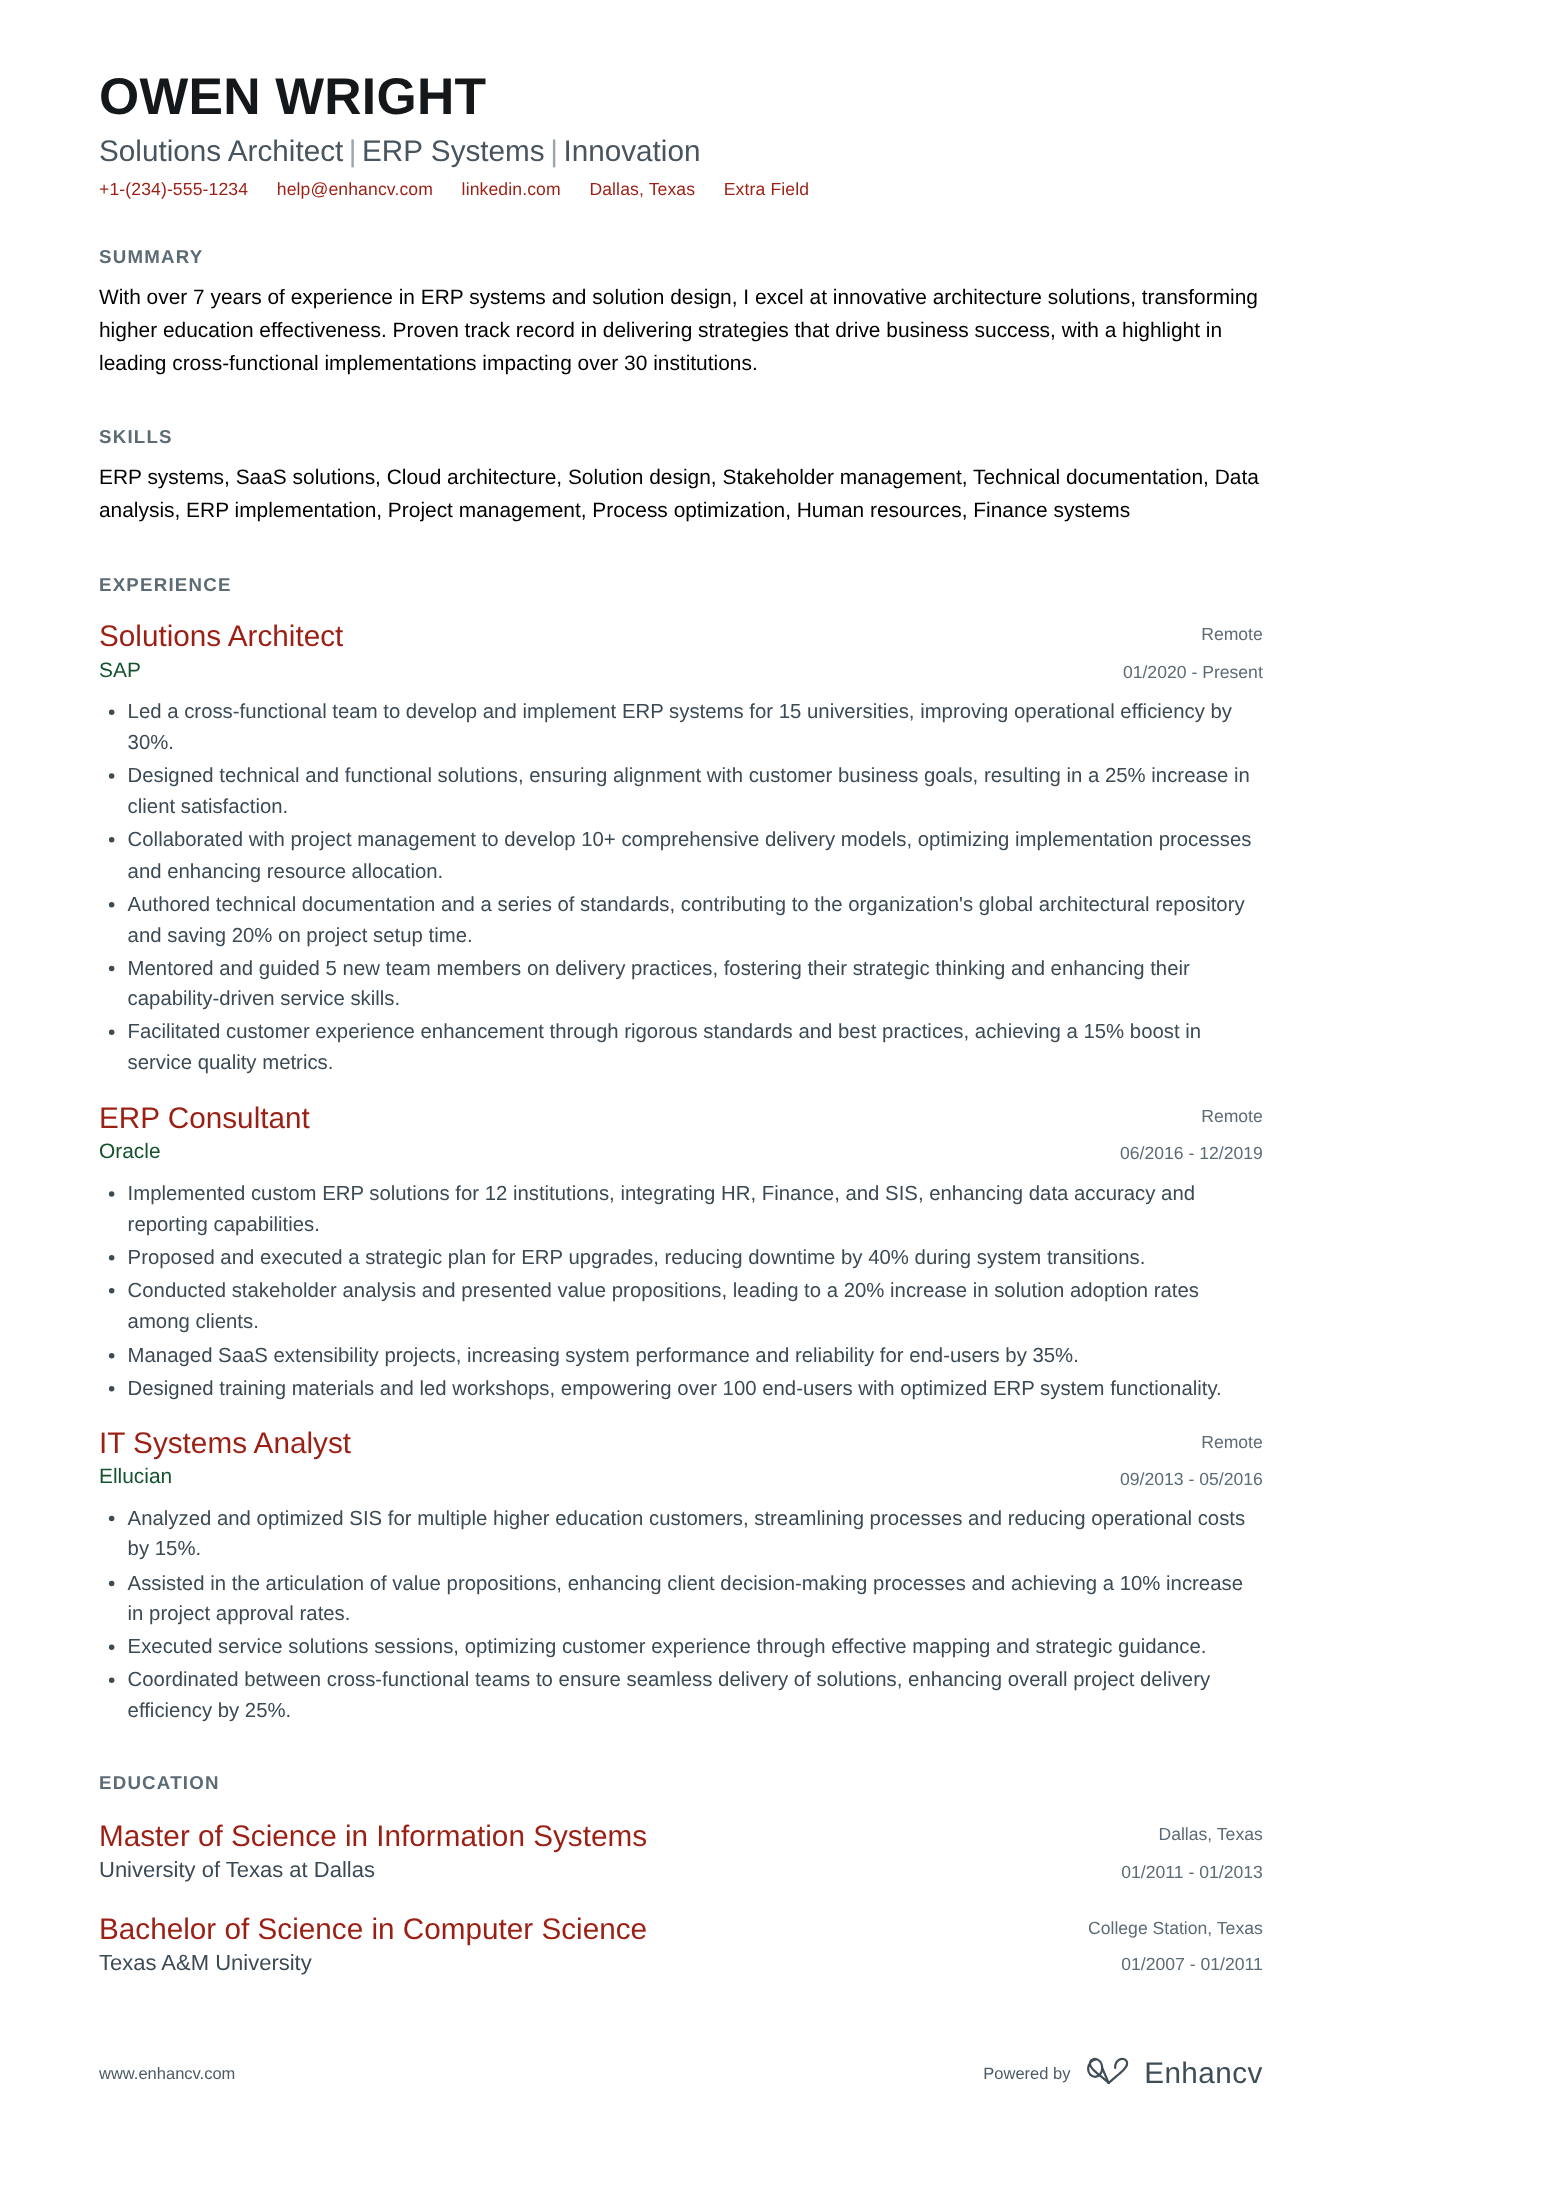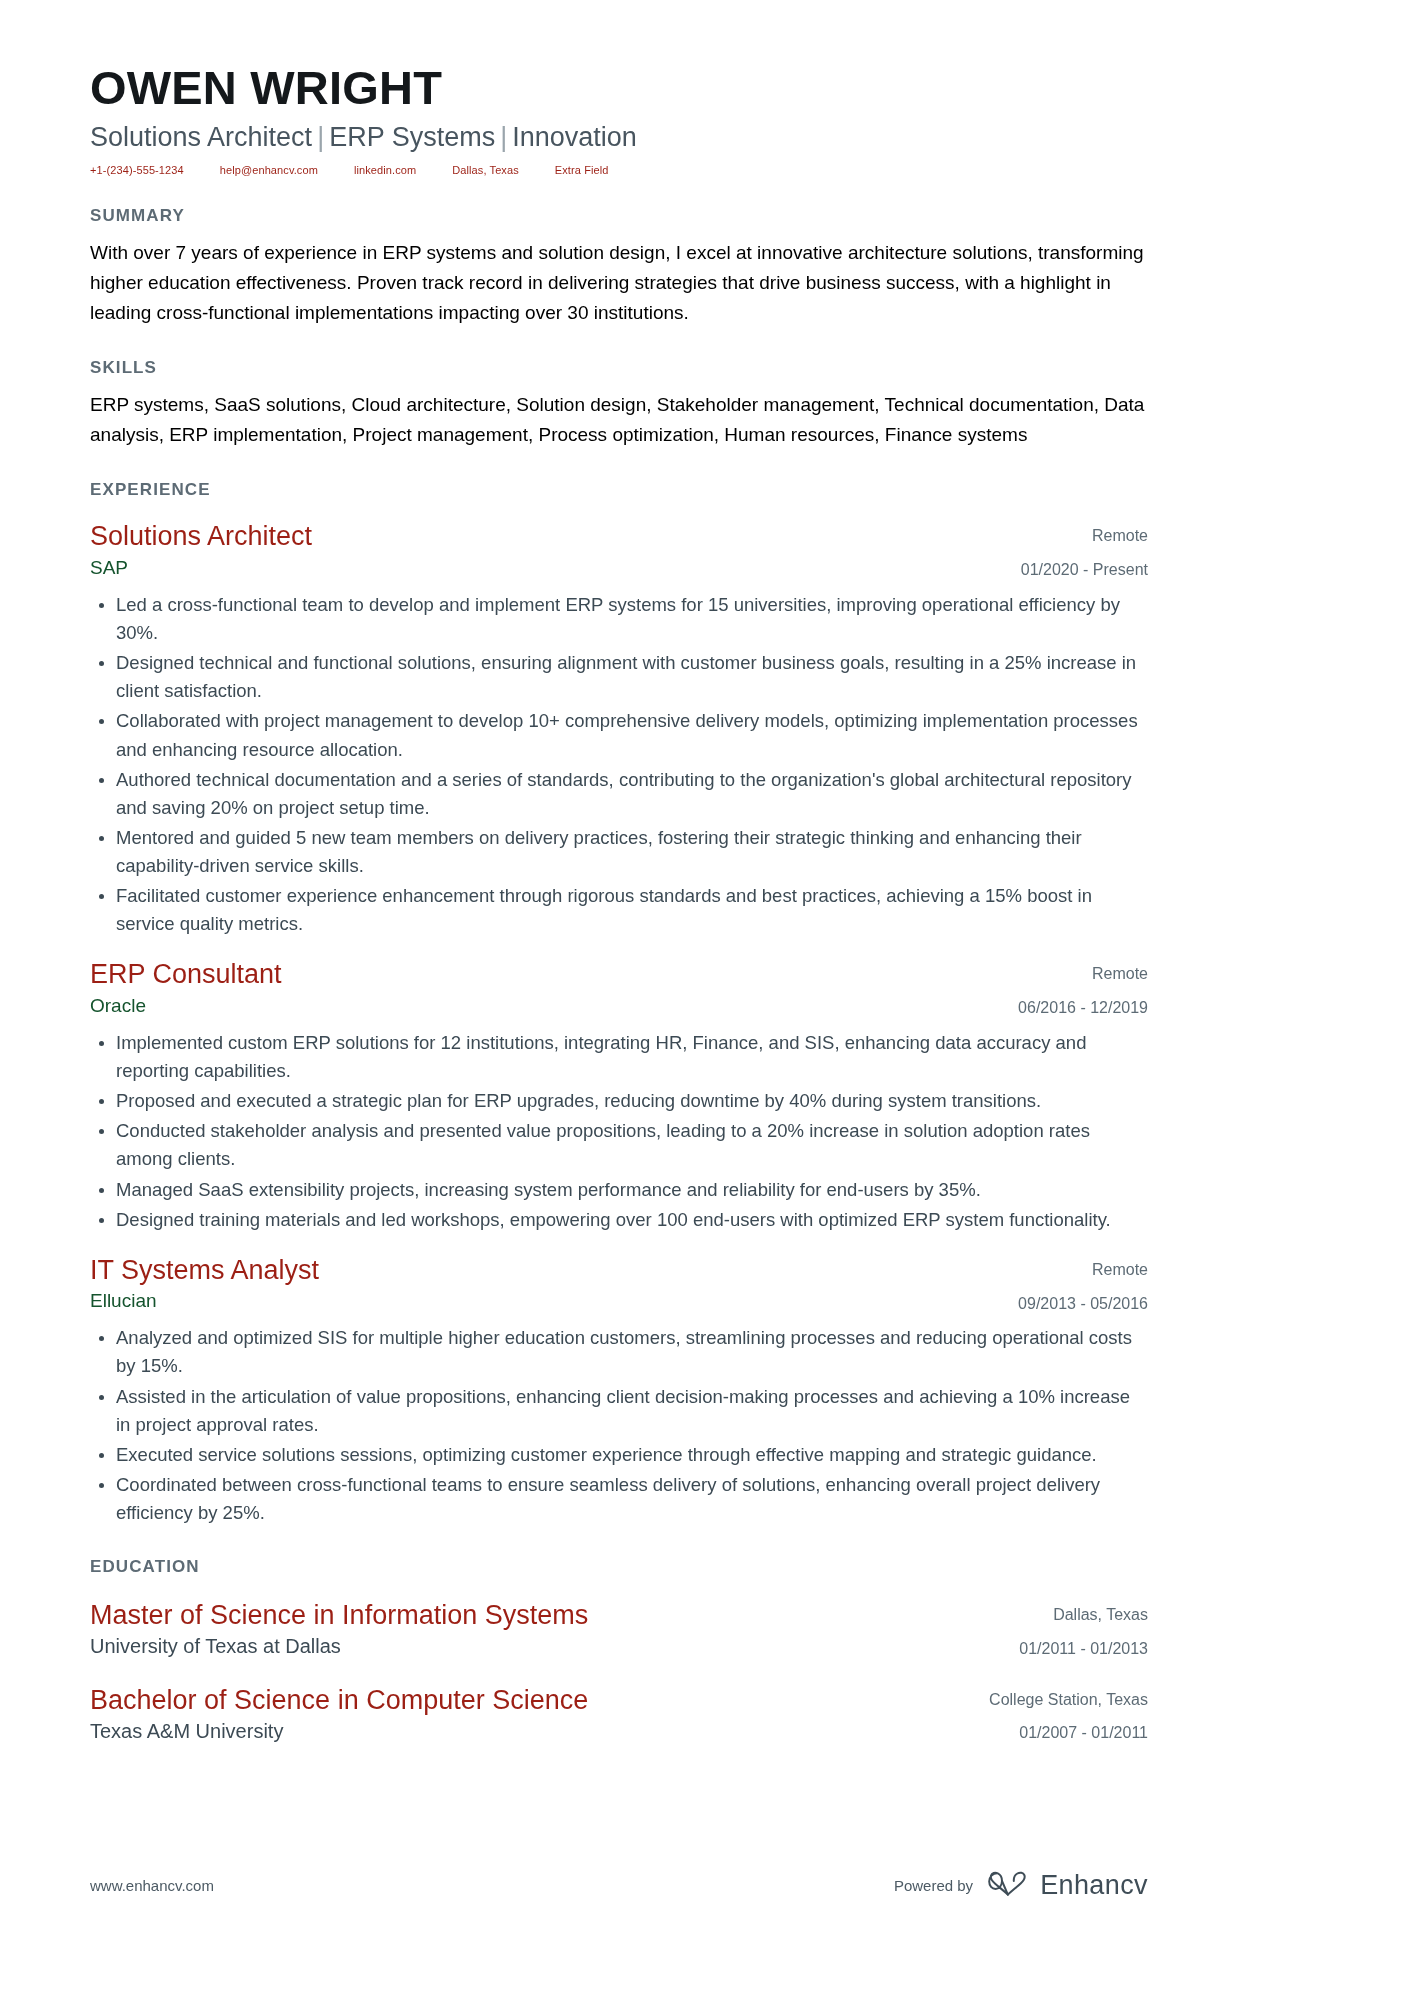--- a/index.html
+++ b/index.html
@@ -43,33 +43,33 @@
   .headline .bar {
     color: #9aa5ac;
     font-weight: 300;
     padding: 0 5px;
   }
   .contact-row {
     margin-top: 10px;
     display: flex;
     flex-wrap: wrap;
     align-items: baseline;
-    gap: 14px;
-    font-size: 11px;
+    gap: 4px;
+    font-size: 16px;
     color: #9c1f14;
     letter-spacing: 0.1px;
   }
   .contact-row .ci {
     margin-right: 22px;
     white-space: nowrap;
   }
   .contact-row .ci:last-child { margin-right: 0; }
 
   
-  .section { margin-top: 30px; }
+  .section { margin-top: 42px; }
   .section-title {
     font-size: 17px;
     font-weight: bold;
     letter-spacing: 1.1px;
     color: #5d6b75;
     text-transform: uppercase;
     margin: 0 0 12px 0;
   }
   .body-text {
     font-size: 19px;

